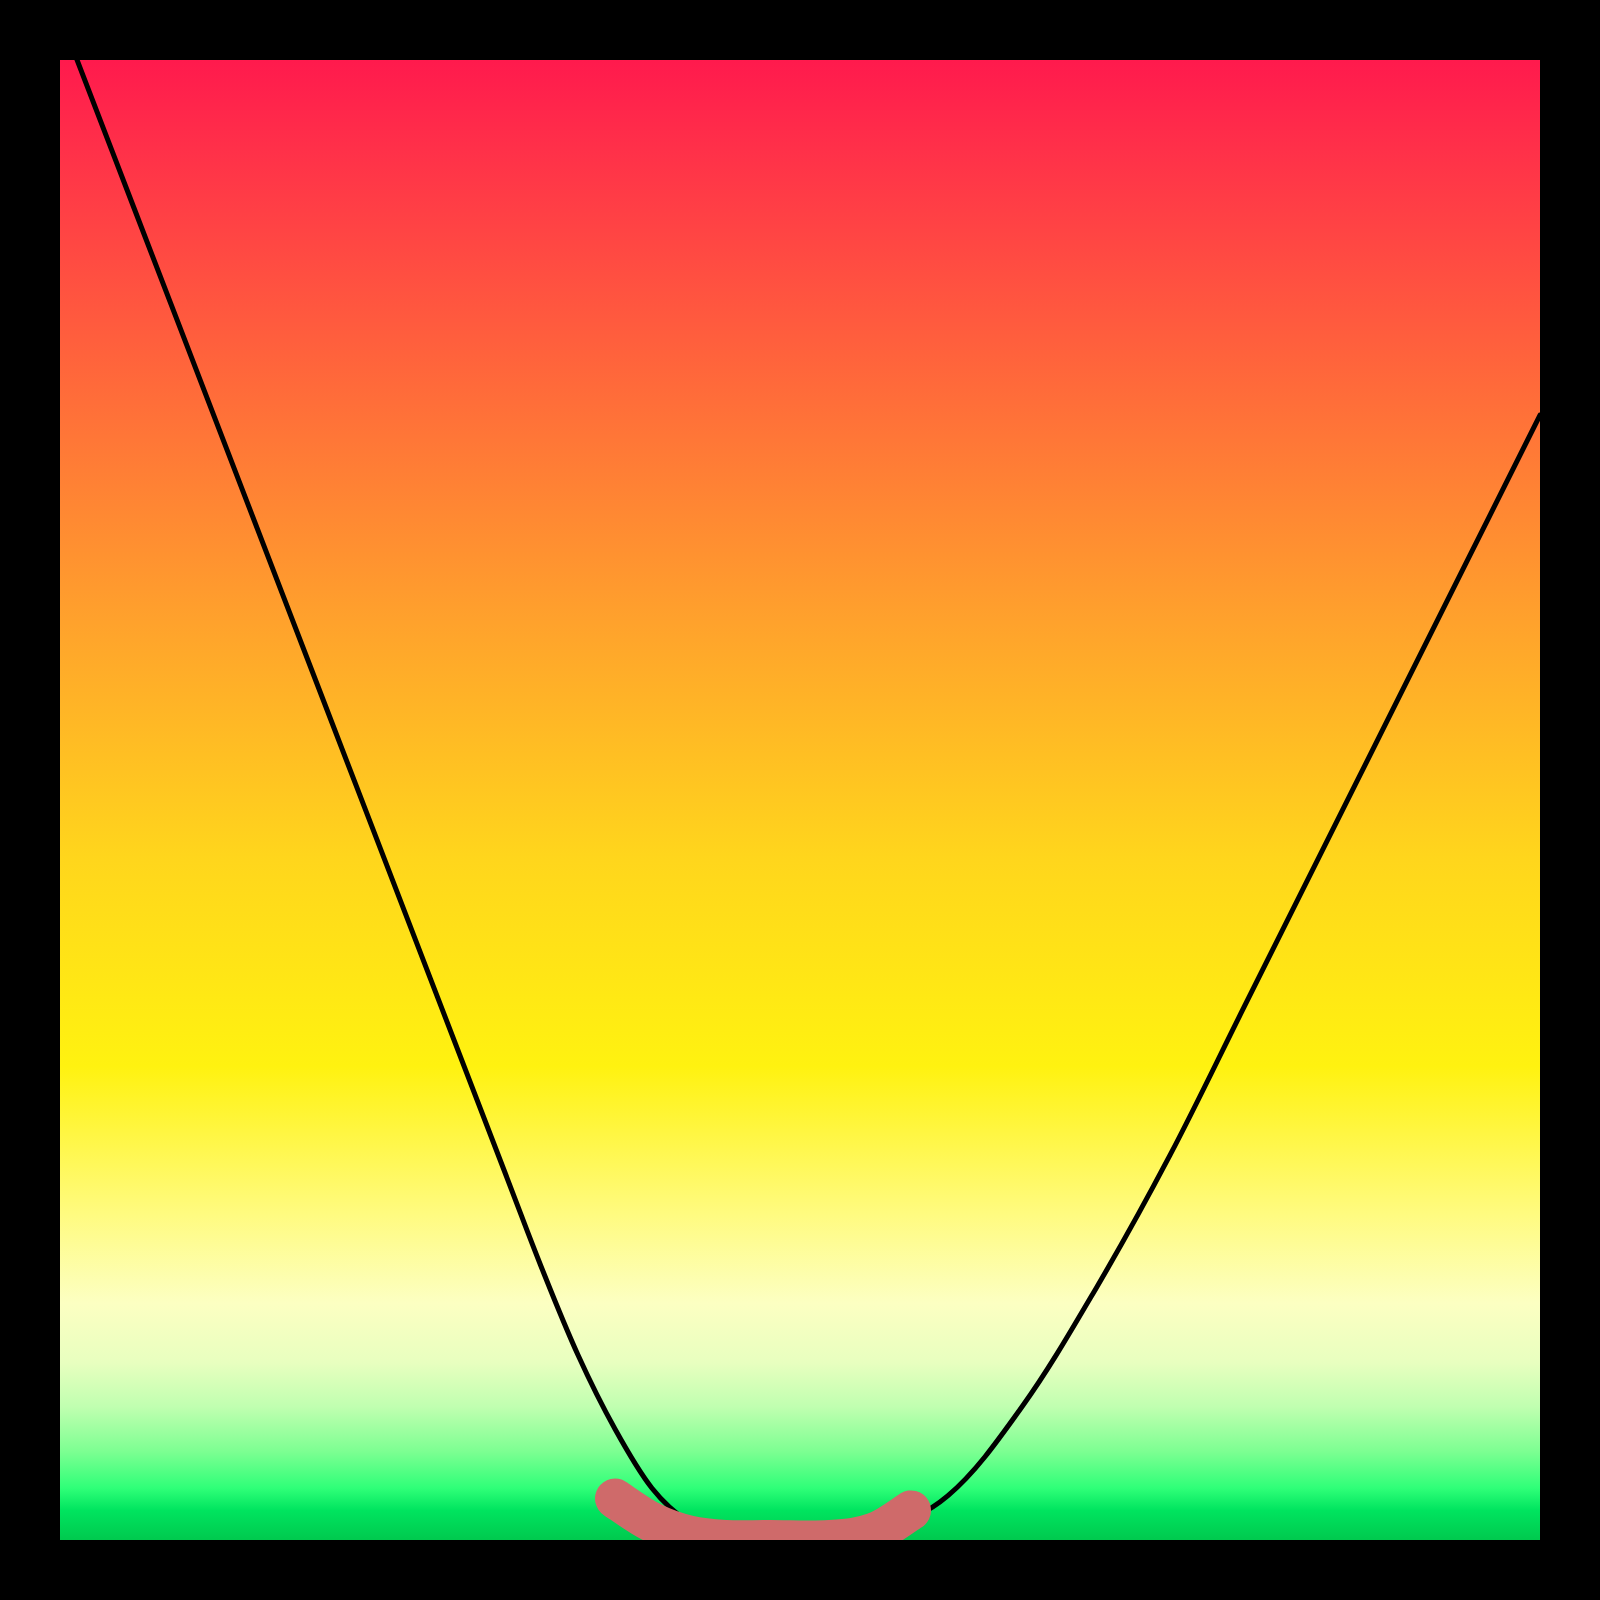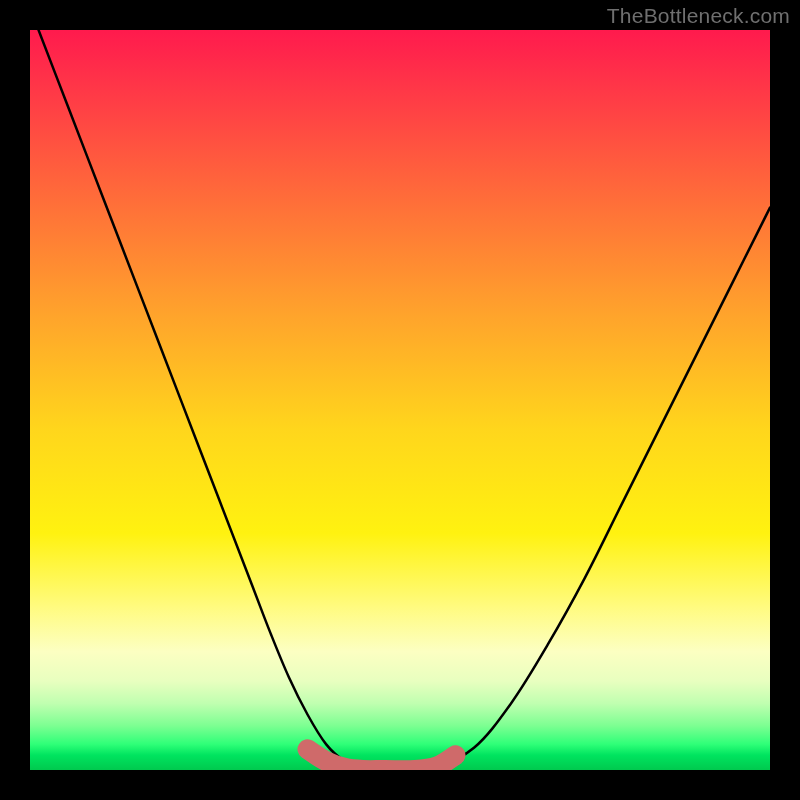--- a/index.html
+++ b/index.html
@@ -64,21 +64,20 @@
     top: 0;
     left: 0;
     width: 740px;
     height: 740px;
   }
 </style>
 </head>
 <body>
 
 <div class="frame">
-  <div class="watermark">TheBottleneck.com</div>
   <div class="plot">
     <div class="gradient-bg"></div>
     <svg class="curve" viewBox="0 0 740 740" preserveAspectRatio="none">
       <path id="main-curve" fill="none" stroke="#000000" stroke-width="2.5" stroke-linecap="round" d="M 0.00 -22.20 C 6.66 -4.88, 23.68 39.37, 37.00 74.00 C 50.32 108.63, 60.68 135.57, 74.00 170.20 C 87.32 204.83, 97.68 231.77, 111.00 266.40 C 124.32 301.03, 134.68 327.97, 148.00 362.60 C 161.32 397.23, 171.68 424.17, 185.00 458.80 C 198.32 493.43, 212.01 529.03, 222.00 555.00 C 231.99 580.97, 233.84 586.45, 240.50 603.10 C 247.16 619.75, 252.34 632.85, 259.00 647.50 C 265.66 662.15, 270.84 672.51, 277.50 684.50 C 284.16 696.49, 289.34 705.71, 296.00 714.10 C 302.66 722.49, 307.84 726.72, 314.50 731.12 C 321.16 735.52, 325.67 736.92, 333.00 738.52 C 340.33 740.12, 345.88 739.73, 355.20 740.00 C 364.52 740.27, 375.48 740.67, 384.80 740.00 C 394.12 739.33, 396.34 740.30, 407.00 736.30 C 417.66 732.30, 430.68 729.12, 444.00 717.80 C 457.32 706.48, 467.68 692.05, 481.00 673.40 C 494.32 654.75, 504.68 636.84, 518.00 614.20 C 531.32 591.56, 541.68 572.91, 555.00 547.60 C 568.32 522.29, 578.68 500.24, 592.00 473.60 C 605.32 446.96, 615.68 426.24, 629.00 399.60 C 642.32 372.96, 652.68 352.24, 666.00 325.60 C 679.32 298.96, 689.68 278.24, 703.00 251.60 C 716.32 224.96, 733.34 190.92, 740.00 177.60"></path>
       <path id="marker-band" fill="none" stroke="#cf6a6a" stroke-width="20" stroke-linecap="round" stroke-linejoin="round" d="M 277.50 719.28 C 280.83 721.41, 289.34 727.79, 296.00 731.12 C 302.66 734.45, 307.84 736.18, 314.50 737.78 C 321.16 739.38, 325.67 739.60, 333.00 740.00 C 340.33 740.40, 345.88 740.00, 355.20 740.00 C 364.52 740.00, 375.48 740.67, 384.80 740.00 C 394.12 739.33, 399.67 738.96, 407.00 736.30 C 414.33 733.64, 422.17 727.20, 425.50 725.20"></path>
     </svg>
   </div>
 </div>
 
 </body></html>

